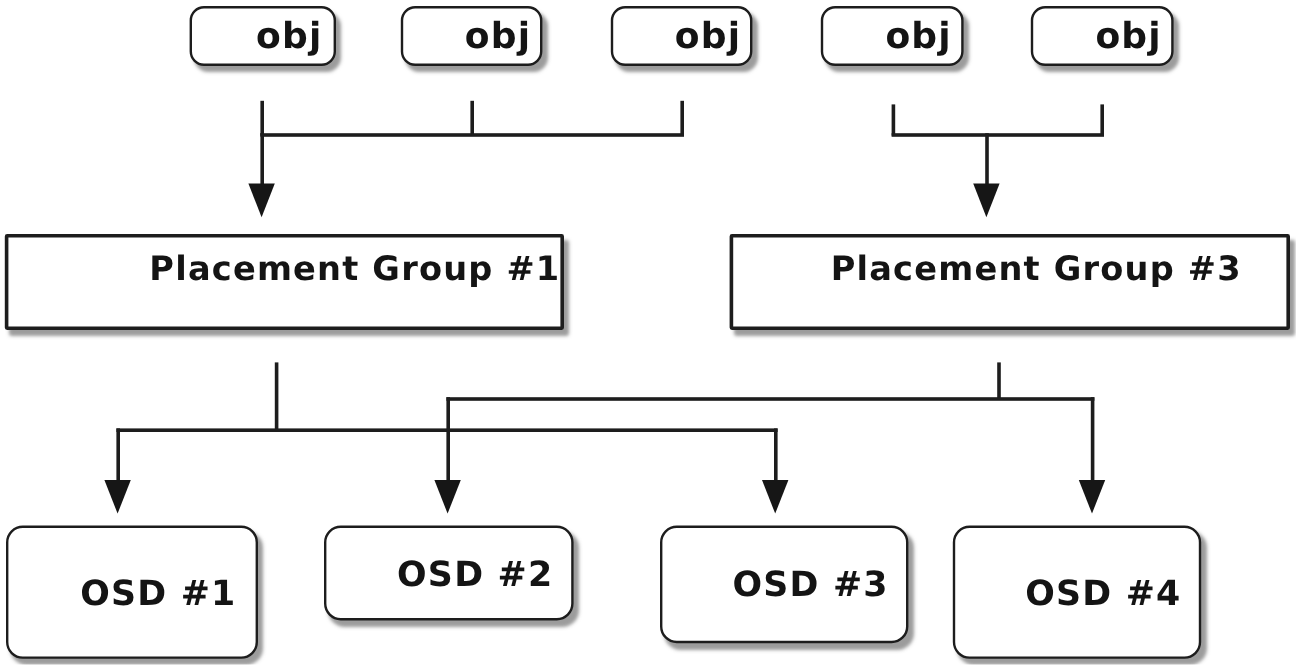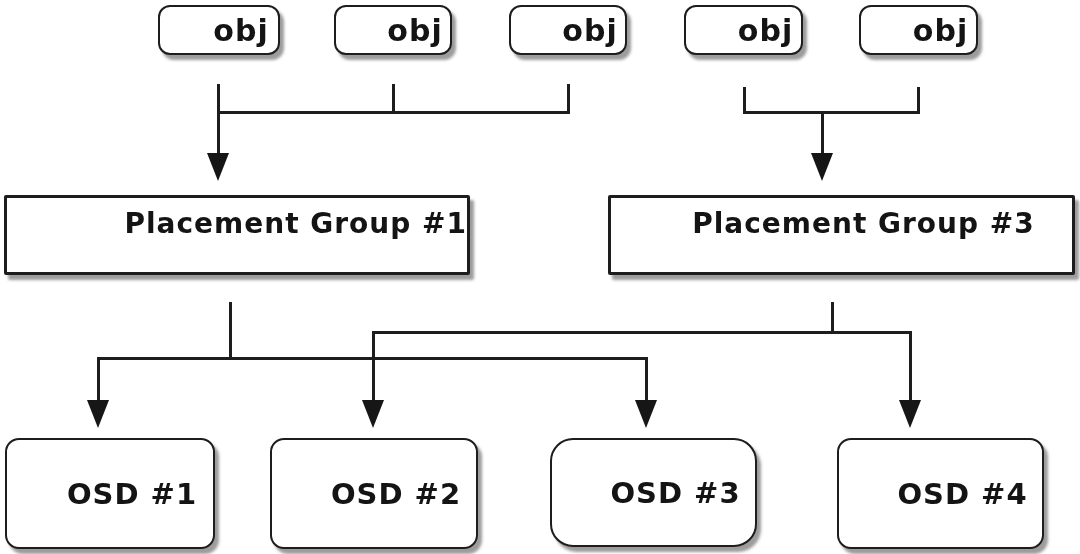--- a/index.html
+++ b/index.html
@@ -109,23 +109,23 @@
     <div class="hline" style="left:371.5px;top:330.5px;width:540px;"></div>
     <div class="vline" style="left:371.5px;top:330.5px;height:71px;"></div>
     <div class="arrowhead" style="left:362px;top:400px;"></div>
     <div class="vline" style="left:908.5px;top:330.5px;height:71px;"></div>
     <div class="arrowhead" style="left:899px;top:400px;"></div>
   </div>
 
   <div class="box osd" style="left:5px;top:438px;width:210px;height:111px;">
     <span>OSD #1</span>
   </div>
-  <div class="box osd" style="left:270px;top:438px;width:208px;height:111px;">
+  <div class="box osd" style="left:270px;top:438px;width:208px;height:79px;">
     <span>OSD #2</span>
   </div>
-  <div class="box osd" style="left:550px;top:438px;width:207px;height:109px;border-radius:23px;">
+  <div class="box osd" style="left:550px;top:438px;width:207px;height:98px;">
     <span>OSD #3</span>
   </div>
-  <div class="box osd" style="left:837px;top:438px;width:207px;height:111px;">
+  <div class="box osd" style="left:794px;top:438px;width:207px;height:111px;">
     <span>OSD #4</span>
   </div>
 
 </div>
 
 </body></html>

